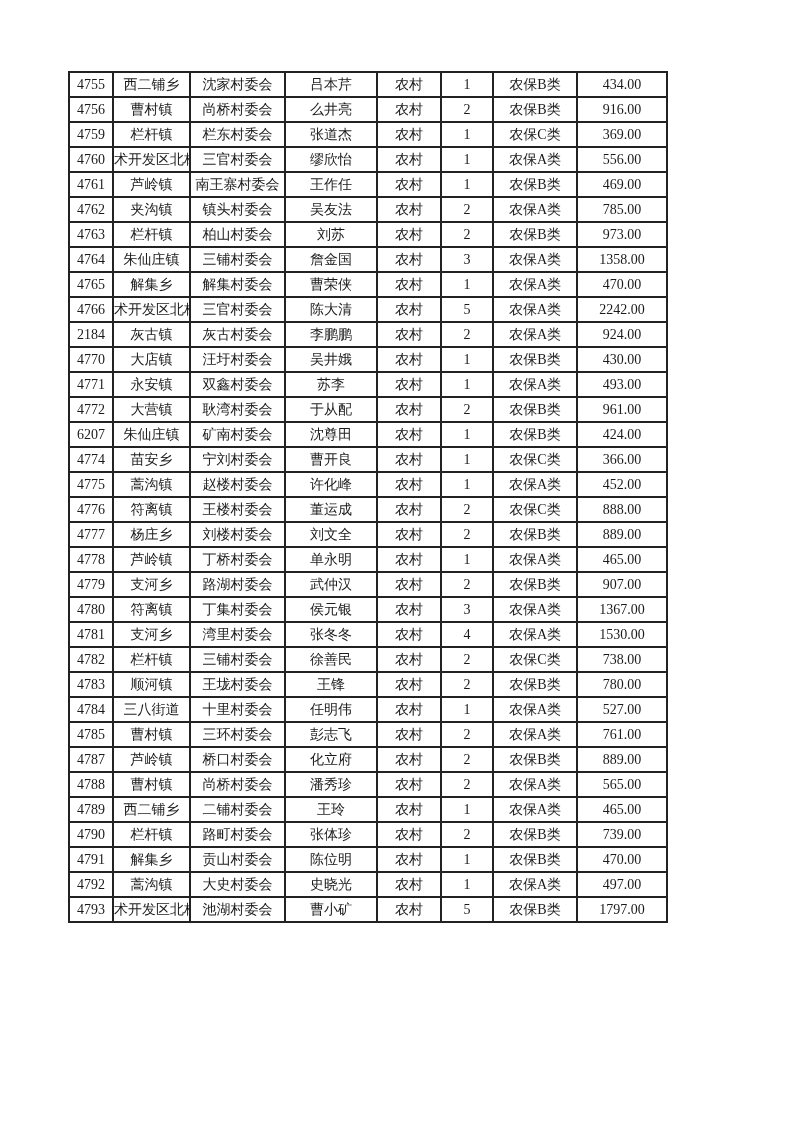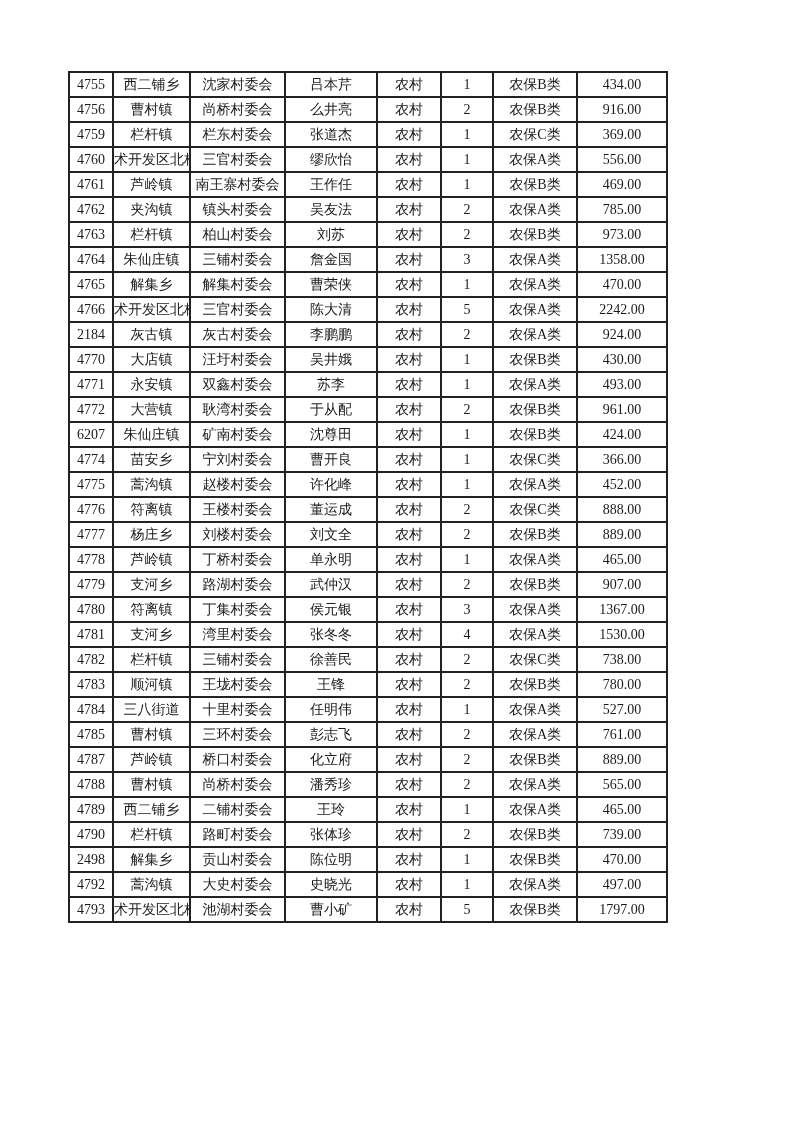--- a/index.html
+++ b/index.html
@@ -908,21 +908,21 @@
     <td>
             <div class="c">农保B类</div>
           </td>
     <td>
             <div class="c">739.00</div>
           </td>
   </tr>
 
   <tr>
     <td>
-            <div class="c">2498</div>
+            <div class="c">4791</div>
           </td>
     <td>
             <div class="c clip">解集乡</div>
           </td>
     <td>
             <div class="c clip">贡山村委会</div>
           </td>
     <td>
             <div class="c">陈位明</div>
           </td>

